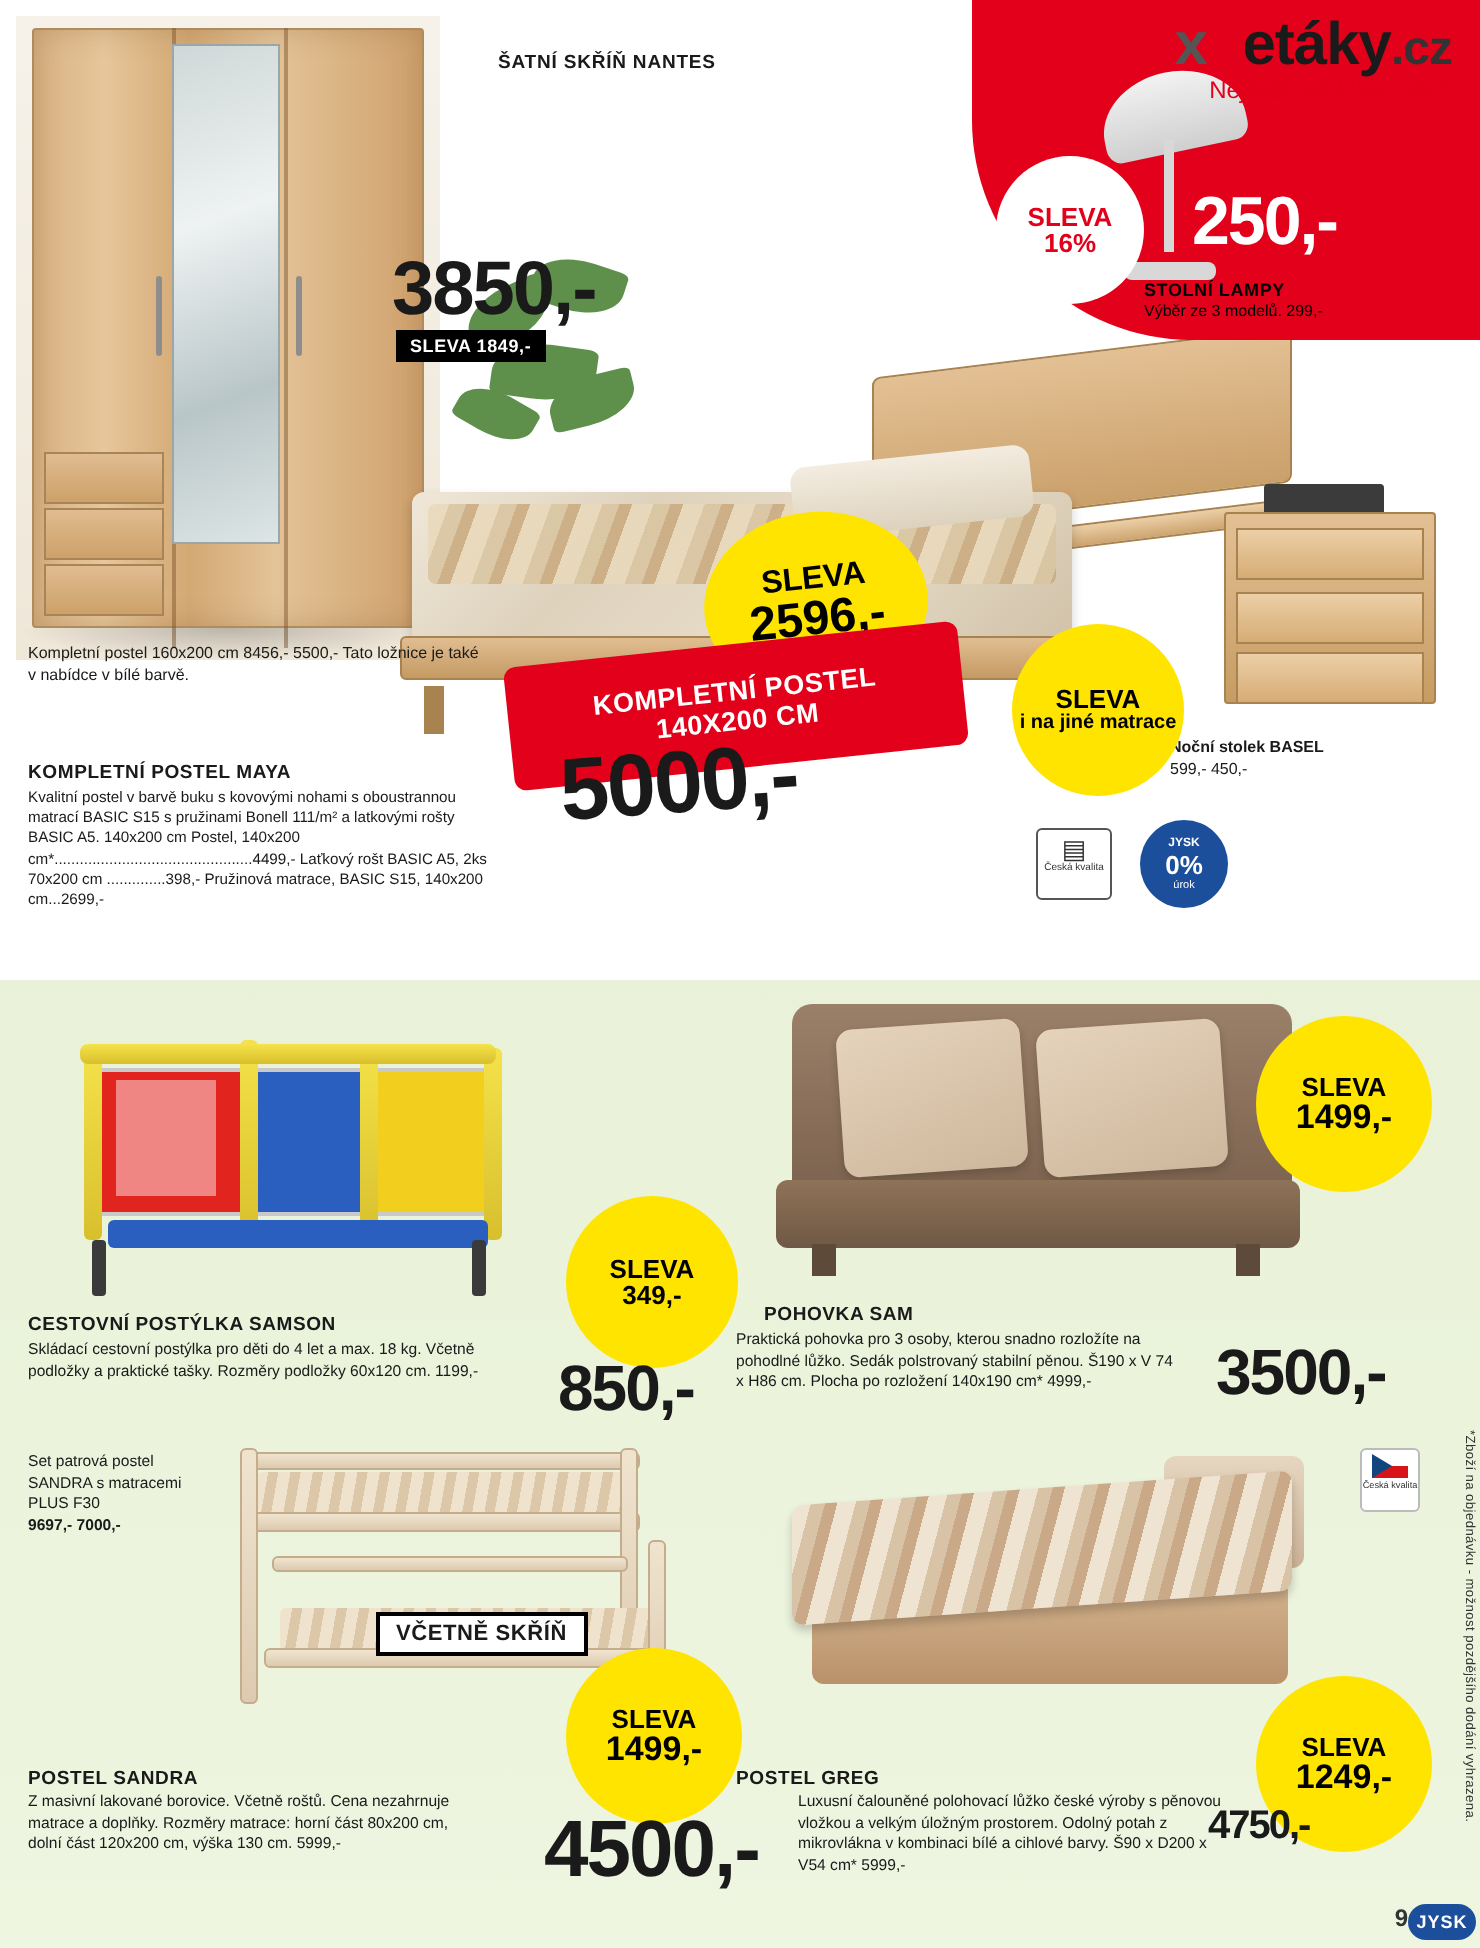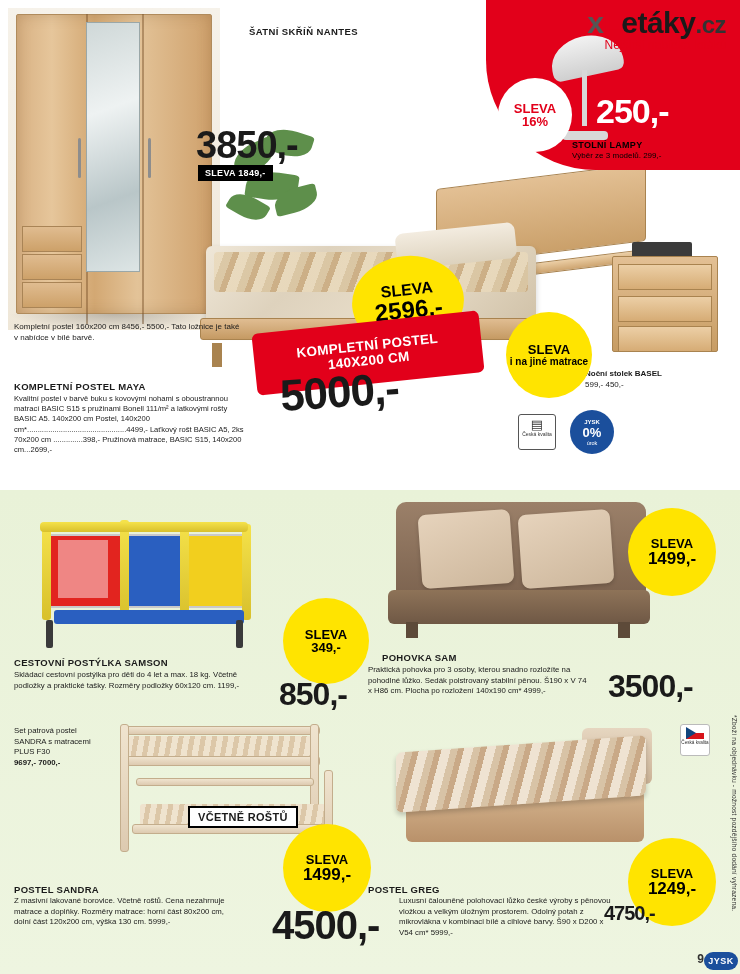--- a/index.html
+++ b/index.html
@@ -409,21 +409,21 @@
     <div class="matt" style="left:18px; top:18px; width:184px; height:20px;"></div>
     <div class="rail" style="left:10px; top:38px; width:200px; height:10px;"></div>
     <div class="rail" style="left:10px; top:6px; width:9px; height:128px;"></div>
     <div class="rail" style="left:200px; top:6px; width:9px; height:128px;"></div>
     <div class="rail" style="left:26px; top:60px; width:178px; height:8px;"></div>
     <div class="matt" style="left:30px; top:86px; width:186px; height:22px;"></div>
     <div class="rail" style="left:22px; top:106px; width:200px; height:10px;"></div>
     <div class="rail" style="left:214px; top:52px; width:9px; height:86px;"></div>
   </div>
 
-  <div class="vcetne">VČETNĚ ROŠTŮ</div>
+  <div class="vcetne">VČETNĚ SKŘÍŇ</div>
   <div class="badge-yellow sleva1499b">
     <div class="l1">SLEVA</div>
     <div class="l2">1499,-</div>
   </div>
   <div class="price4500">4500,-</div>
   <div class="t-sandra-h">POSTEL SANDRA</div>
   <div class="t-sandra">Z masivní lakované borovice. Včetně roštů. Cena nezahrnuje matrace a doplňky. Rozměry matrace: horní část 80x200 cm, dolní část 120x200 cm, výška 130 cm. 5999,-</div>
 
   <div class="greg">
     <div class="hb"></div>

